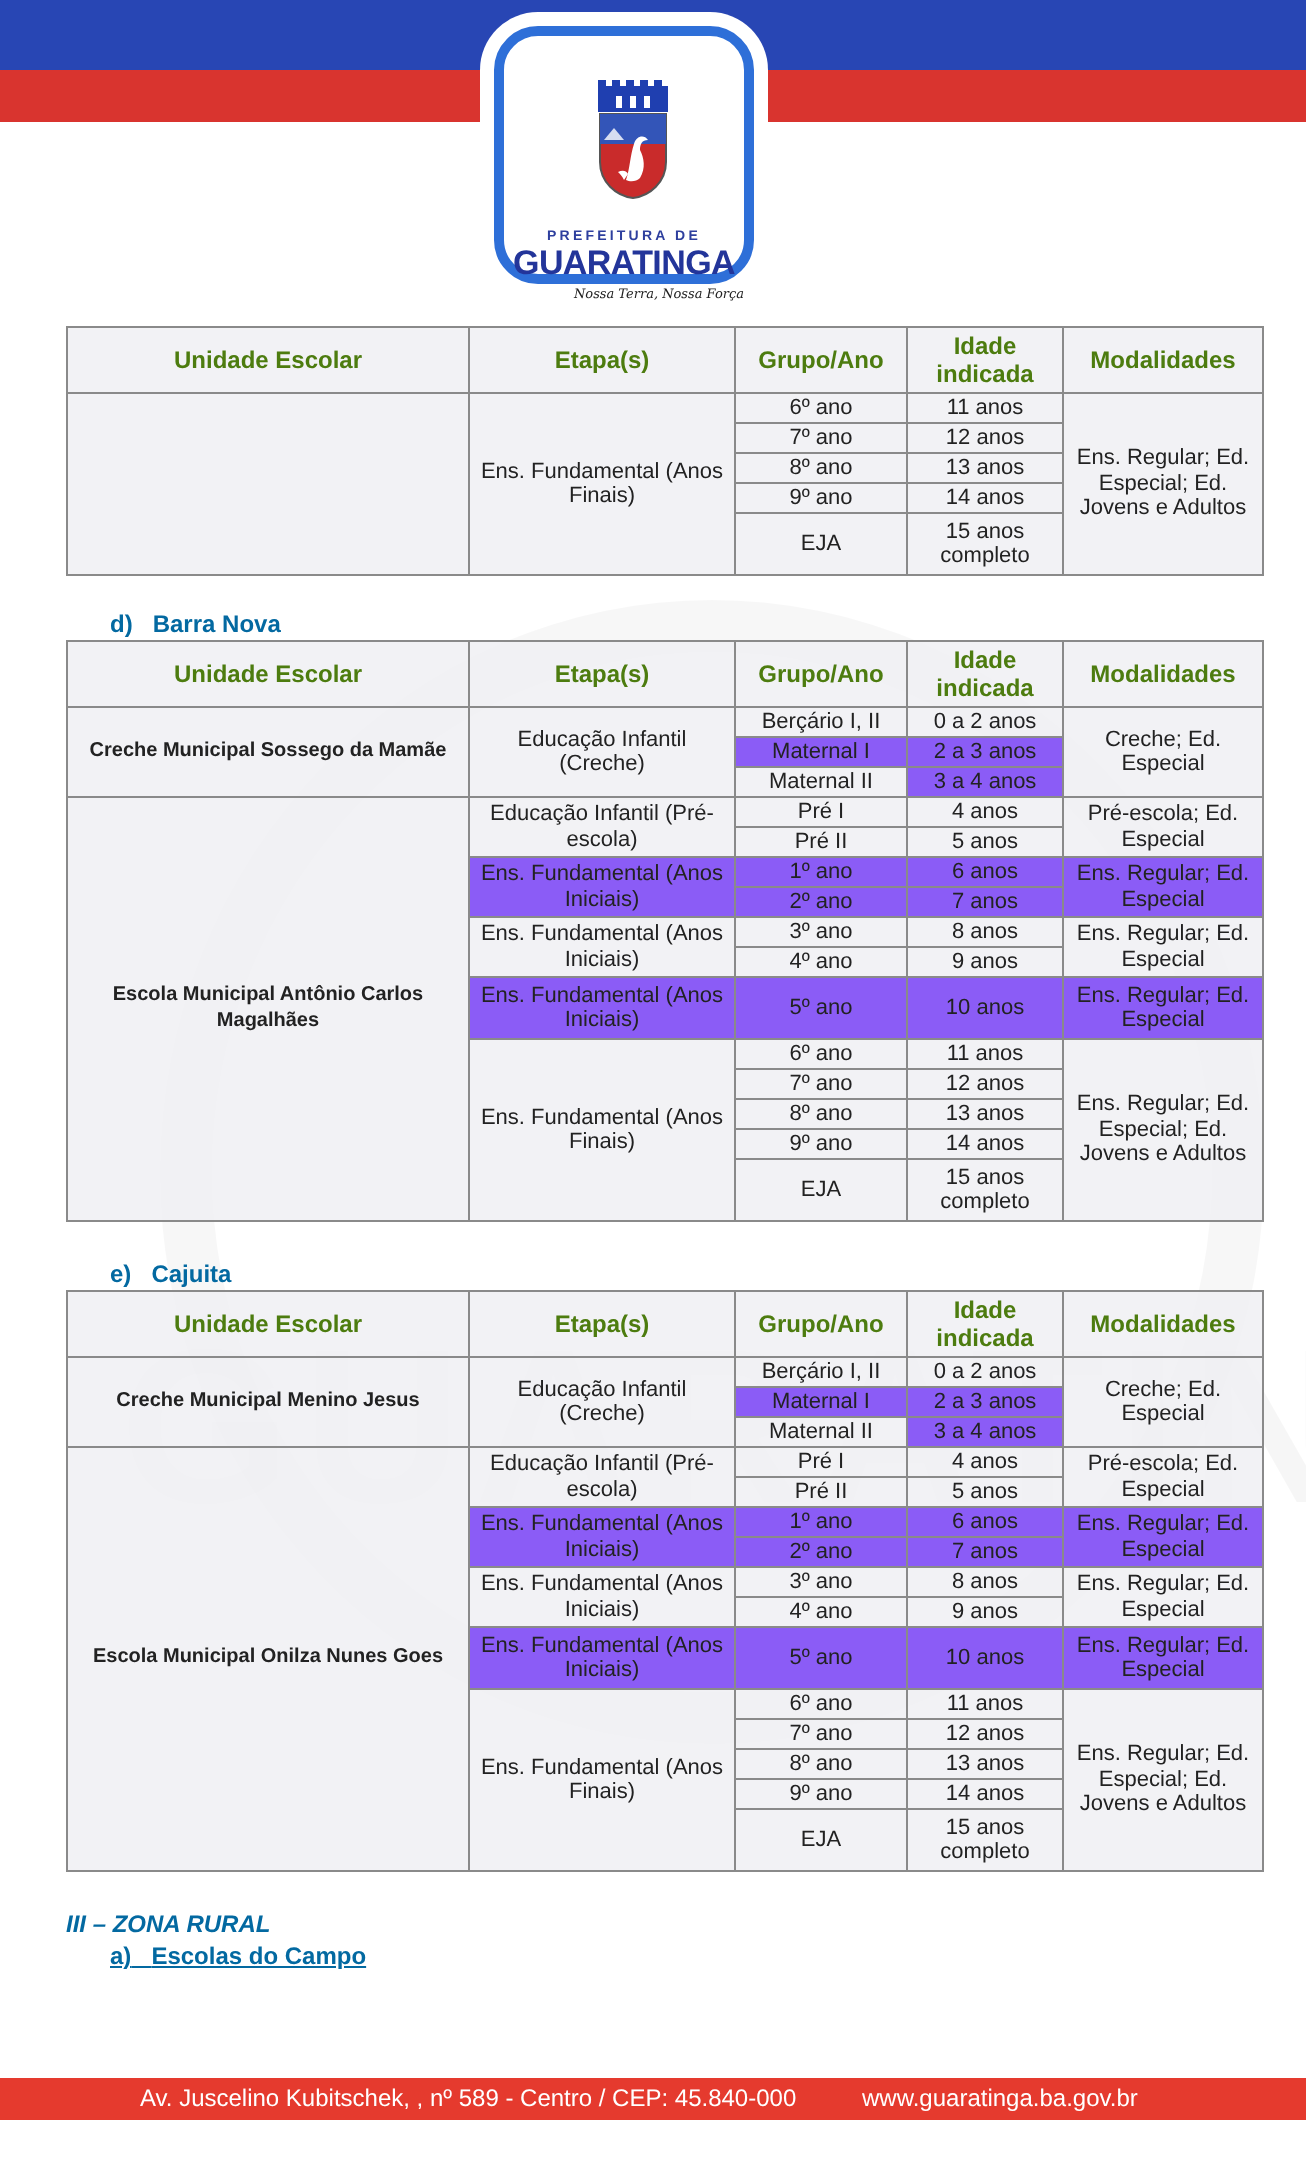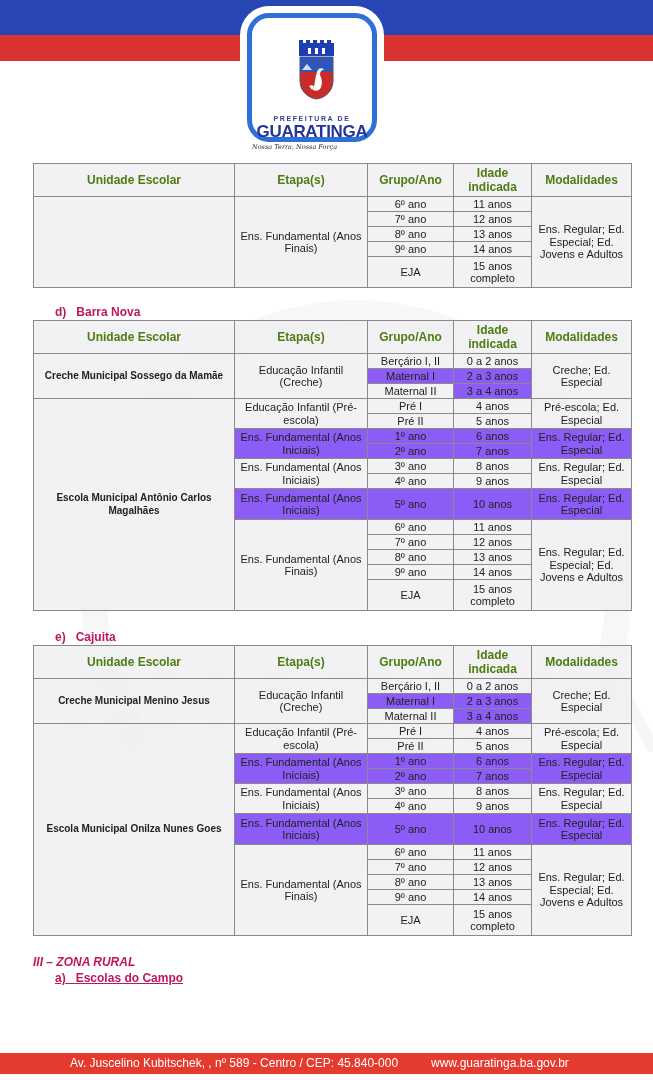--- a/index.html
+++ b/index.html
@@ -24,21 +24,21 @@
   .shield { position:absolute; left:47px; top:38px; }
   .logo-pre {
     position:absolute; left:0; right:0; top:97px; text-align:center;
     font-size:7px; letter-spacing:1.6px; font-weight:bold; color:#2e3f9e;
   }
   .logo-name {
     position:absolute; left:0; right:0; top:104px; text-align:center;
     font-size:17px; font-weight:bold; color:#23359a; letter-spacing:-0.3px;
   }
   .logo-motto {
-    position:absolute; left:0; right:0; top:125px; text-align:left;
+    position:absolute; left:0; right:0; top:125px; text-align:right;
     font-size:6.5px; font-style:italic; font-family:"DejaVu Serif", serif; color:#222;
   }
   .watermark {
     position:absolute; left:60px; top:650px; font-size:110px; font-weight:bold;
     color:rgba(0,0,0,0.035); letter-spacing:6px; pointer-events:none; white-space:nowrap;
   }
   .watermark-ring {
     position:absolute; left:80px; top:300px; width:500px; height:520px;
     border:26px solid rgba(0,0,0,0.03); border-radius:50%;
     pointer-events:none;
@@ -58,25 +58,25 @@
     border:1px solid #8a8a8a; text-align:center; vertical-align:middle;
     padding:0 2px; line-height:12.5px; background:rgba(240,240,243,0.85);
   }
   table.sched th { font-weight:bold; font-size:12px; height:32px; line-height:14px; color:#4d7c0f; }
   table.sched td.row { height:14px; }
   table.sched td.tall { height:30px; }
   table.sched td.unit { font-weight:bold; font-size:10px; }
   table.sched td.white { background:#8b5cf6; }
 
   .section-label {
-    position:absolute; font-size:12px; font-weight:bold; color:#be185d;
+    position:absolute; font-size:12px; font-weight:bold; color:#0369a1;
   }
   .footer {
     position:absolute; left:0; top:1039px; width:653px; height:21px; background:#e53a2e;
-    color:#fff; font-size:12px; line-height:21px;margin-top:14px;
+    color:#fff; font-size:12px; line-height:21px;
   }
   .footer .addr { position:absolute; left:70px; }
   .footer .site { position:absolute; left:431px; }
 </style>
 </head>
 <body>
 
 <div class="band-blue"></div>
 <div class="band-red"></div>
 

